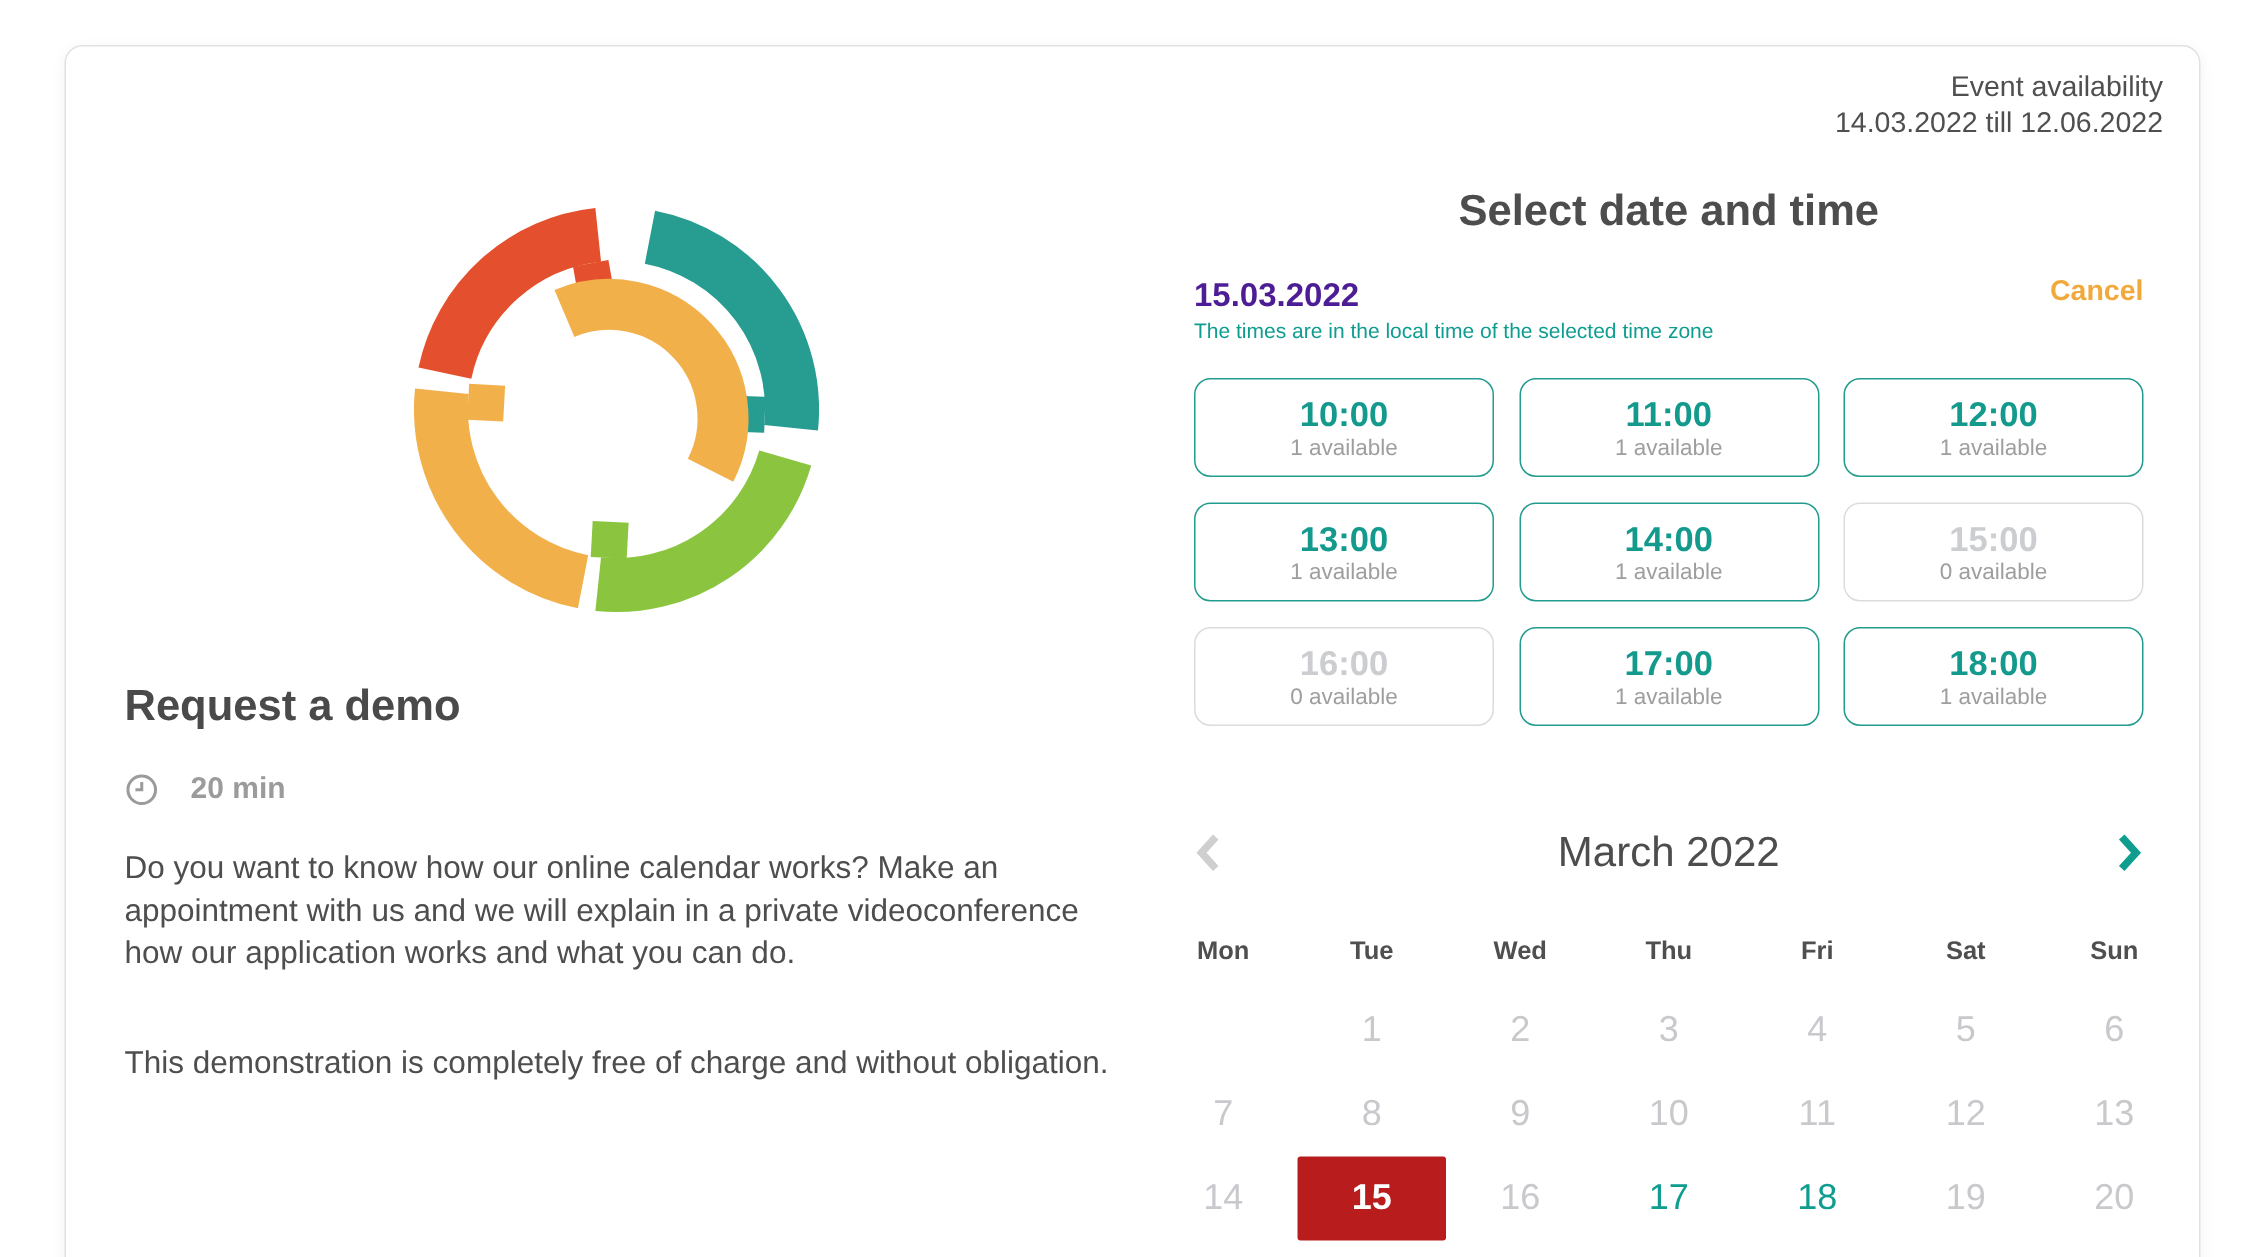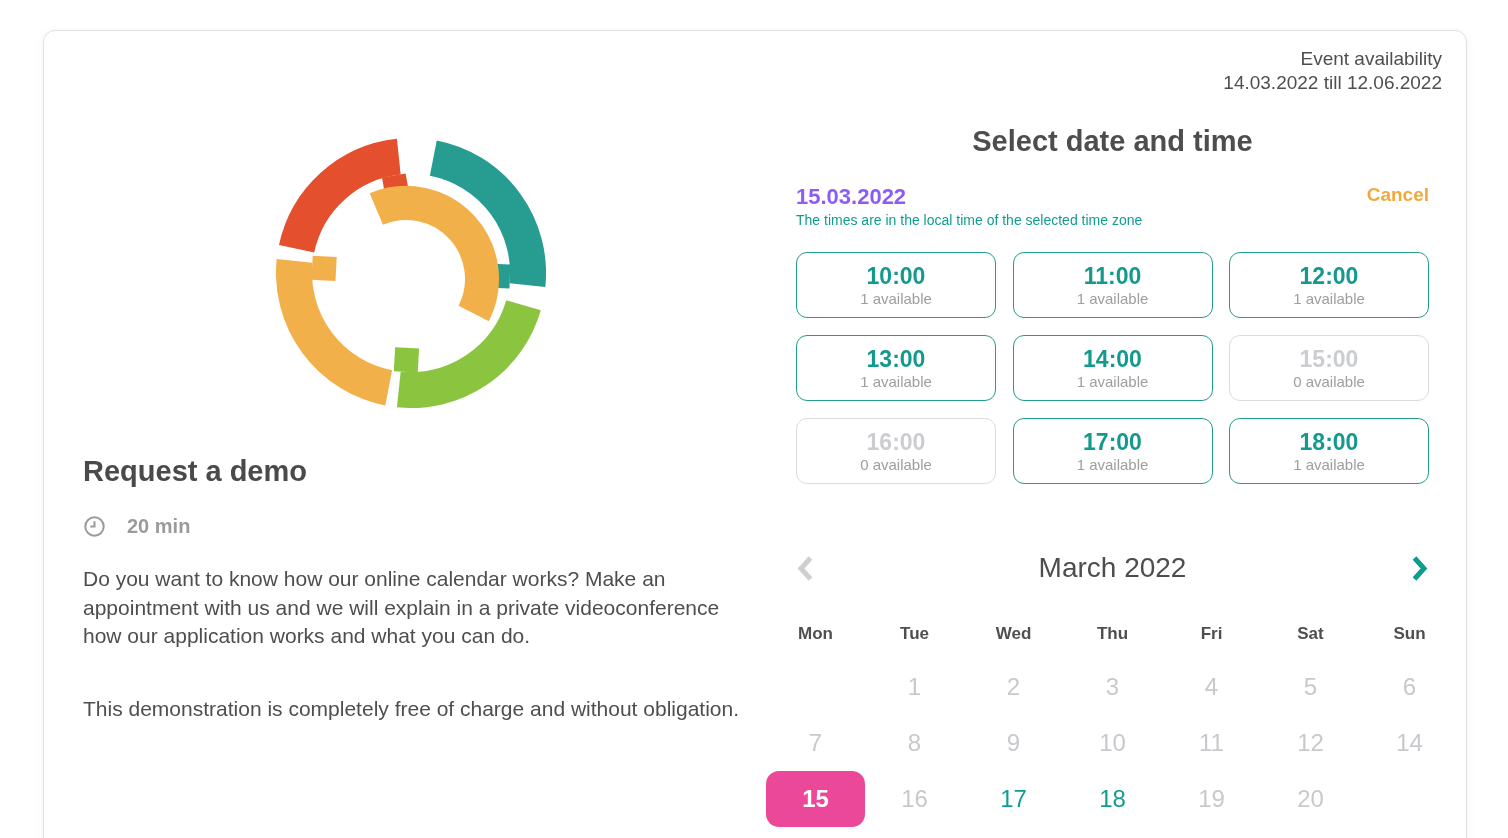--- a/index.html
+++ b/index.html
@@ -22,21 +22,21 @@
   .desc { position:absolute; left:39px; top:534px; width:658px;
           font-size:21px; line-height:28.5px; color:#4e4e4e; }
   .desc p + p { margin-top:44px; }
 
   
   .right-col { position:absolute; left:752px; top:0; width:633px; height:880px; }
   .rc-title { position:absolute; top:94px; width:100%; text-align:center;
               font-size:29px; color:#4d4d4d; }
   .rc-daterow { position:absolute; top:153px; width:100%;
                 display:flex; justify-content:space-between; align-items:flex-start; }
-  .sel-date { font-size:22px; font-weight:700; color:#8b5cf6; }
+  .sel-date { font-size:22px; font-weight:700; color:#4c1d95; }
   .cancel-btn { background:none; border:none; font-family:inherit; cursor:pointer;
                 font-size:19px; font-weight:700; color:#F2A93B; padding:0; }
   .rc-tz { position:absolute; top:181px; font-size:14px; color:#0F9D90; }
 
   .rc-slots { position:absolute; top:221px; width:100%; display:grid;
               grid-template-columns:repeat(3,200px); justify-content:space-between; row-gap:17px; }
   .slot { height:66px; border:1.5px solid #229C8E; border-radius:11px; background:#fff;
           display:flex; flex-direction:column; align-items:center; justify-content:center;
           gap:3px; font-family:inherit; cursor:pointer; padding:4px; }
   .slot .st { font-size:23px; font-weight:700; color:#149A8D; line-height:1; }
@@ -52,21 +52,21 @@
 
   .cal-dow { position:absolute; top:589px; left:-30px; width:693px; display:flex; height:28px; }
   .dow { width:99px; text-align:center; font-size:17px; font-weight:700; color:#4f4f4f;
          line-height:28px; }
   .cal-grid { position:absolute; top:628px; left:-30px; width:693px; display:grid;
               grid-template-columns:repeat(7,99px); }
   .day { width:99px; height:56px; display:flex; align-items:center; justify-content:center;
          font-size:24px; background:none; border:none; padding:0; font-family:inherit; }
   .day.disabled { color:#c9c9cd; cursor:default; }
   .day.available { color:#0F9D90; font-weight:400; cursor:pointer; }
-  .day.selected { background:#ec4899; color:#ffffff; font-weight:700; border-radius:13px;
+  .day.selected { background:#b91c1c; color:#ffffff; font-weight:700; border-radius:2px;
                   cursor:pointer; }
 </style>
 </head>
 <body>
 
 <div class="card">
 
   <div class="avail-head">
     <div>Event availability</div>
     <div>14.03.2022 till 12.06.2022</div>
@@ -179,20 +179,21 @@
         <button class="day disabled">3</button>
         <button class="day disabled">4</button>
         <button class="day disabled">5</button>
         <button class="day disabled">6</button>
         <button class="day disabled">7</button>
         <button class="day disabled">8</button>
         <button class="day disabled">9</button>
         <button class="day disabled">10</button>
         <button class="day disabled">11</button>
         <button class="day disabled">12</button>
+        <button class="day disabled">13</button>
         <button class="day disabled">14</button>
         <button class="day selected">15</button>
         <button class="day disabled">16</button>
         <button class="day available">17</button>
         <button class="day available">18</button>
         <button class="day disabled">19</button>
         <button class="day disabled">20</button>
       </div>
 
   </div>

